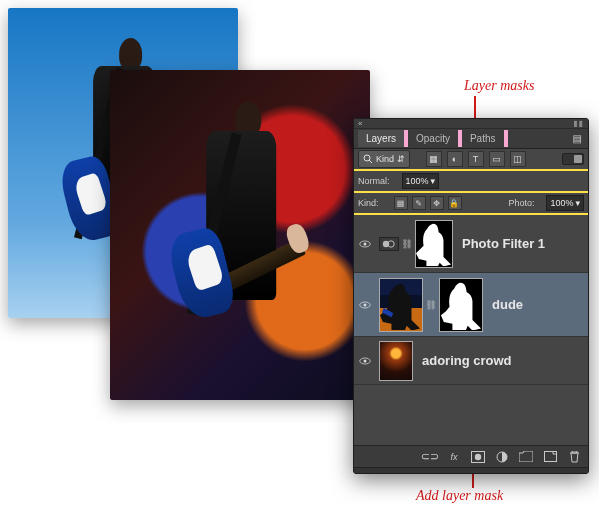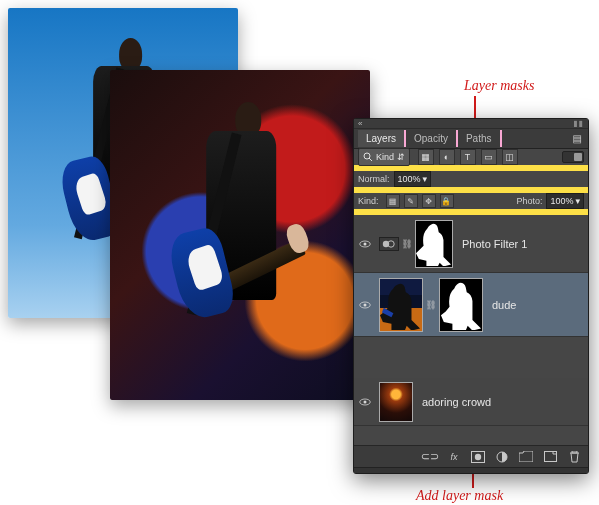--- a/index.html
+++ b/index.html
@@ -86,26 +86,26 @@
   }
   .panel-top .chev { font-size:8px; color:#bbb; }
   .panel-top .grip { font-size:8px; color:#888; letter-spacing:1px;}
   .tabs {
     display:flex; align-items:center; height:20px;
     background:#3b3b3b; border-bottom:1px solid #222;
     padding-left:4px; gap:0;
   }
   .tab {
     padding:3px 8px; font-size:10px; color:#bcbcbc;
-    border-right:2px solid #f9a8d4;
+    border-right:4px solid #f9a8d4;
   }
   .tab.active { background:#4d4d4d; color:#eaeaea; }
   .flymenu { margin-left:auto; padding:3px 6px; color:#ccc; font-size:10px; }
 
-  .row { display:flex; align-items:center; height:22px; padding:2px 4px; gap:4px; border-bottom:6px solid #fde047;}
+  .row { display:flex; align-items:center; height:22px; padding:2px 4px; gap:12px; border-bottom:2px solid #fde047;}
   .filter-chip {
     display:flex; align-items:center; gap:3px;
     background:#5a5a5a; border:1px solid #2e2e2e; border-radius:2px;
     height:18px; padding:0 4px; font-size:9px; color:#e2e2e2;
   }
   .filter-icons { display:flex; gap:5px; margin-left:4px; }
   .ficon {
     width:16px; height:16px; background:#545454; border:1px solid #303030;
     display:flex; align-items:center; justify-content:center; font-size:9px; color:#ddd;
   }
@@ -139,40 +139,40 @@
   .eye { width:12px; height:12px; fill:#d7d7d7; }
   .thumb-area { display:flex; align-items:center; padding:4px 3px; gap:3px;}
   .thumb {
     border:1px solid #aaa; background:#fff;
   }
   .link-ic{ width:10px; height:14px; display:flex; align-items:center; justify-content:center; color:#ccc; font-size:9px;}
   .mask-thumb{
     position:relative; background:#000; overflow:hidden;
   }
   .mask-thumb svg{position:absolute;inset:0;}
-  .layer-name{ font-size:11px; color:#e6e6e6; padding-left:6px;}
+  .layer-name{ font-size:13px; color:#e6e6e6; padding-left:6px;font-weight:bold;}
   .adj-icon{
     width:20px;height:14px; background:#3a3a3a; border:1px solid #222;
     display:flex;align-items:center;justify-content:center;
   }
   .adj-icon svg{width:14px;height:10px;}
   .img-thumb{
     background:linear-gradient(to bottom,#0f1a40 0 30%,#091129 30% 55%,#c86a14 55% 100%);
   }
   .crowd-thumb{
     background:radial-gradient(circle at 50% 30%,#ffb63a 0 14%,#9a3a0e 22%,#2a0e08 60%,#120808 100%);
   }
 
   .layer.h-sm{height:58px;}
   .layer.h-sm .thumb{width:38px;height:48px;}
   .layer.h-sm .mask-thumb{width:38px;height:48px;}
   .layer.h-lg{height:64px;}
   .layer.h-lg .thumb{width:44px;height:54px;}
   .layer.h-lg .mask-thumb{width:44px;height:54px;}
-  .layer.h-med{height:48px;margin-top:41px;}
+  .layer.h-med{height:48px;}
   .layer.h-med .thumb{width:34px;height:40px;}
 
   .panel-footer{
     height:22px; background:#3b3b3b; border-top:1px solid #262626;
     display:flex; align-items:center; justify-content:flex-end;
     gap:8px; padding:0 6px;
   }
   .ficon2{width:16px;height:16px;display:flex;align-items:center;justify-content:center;color:#c8c8c8;font-size:11px;}
   .panel-resize{height:6px;background:#333;border-top:1px solid #222;}
 </style>

